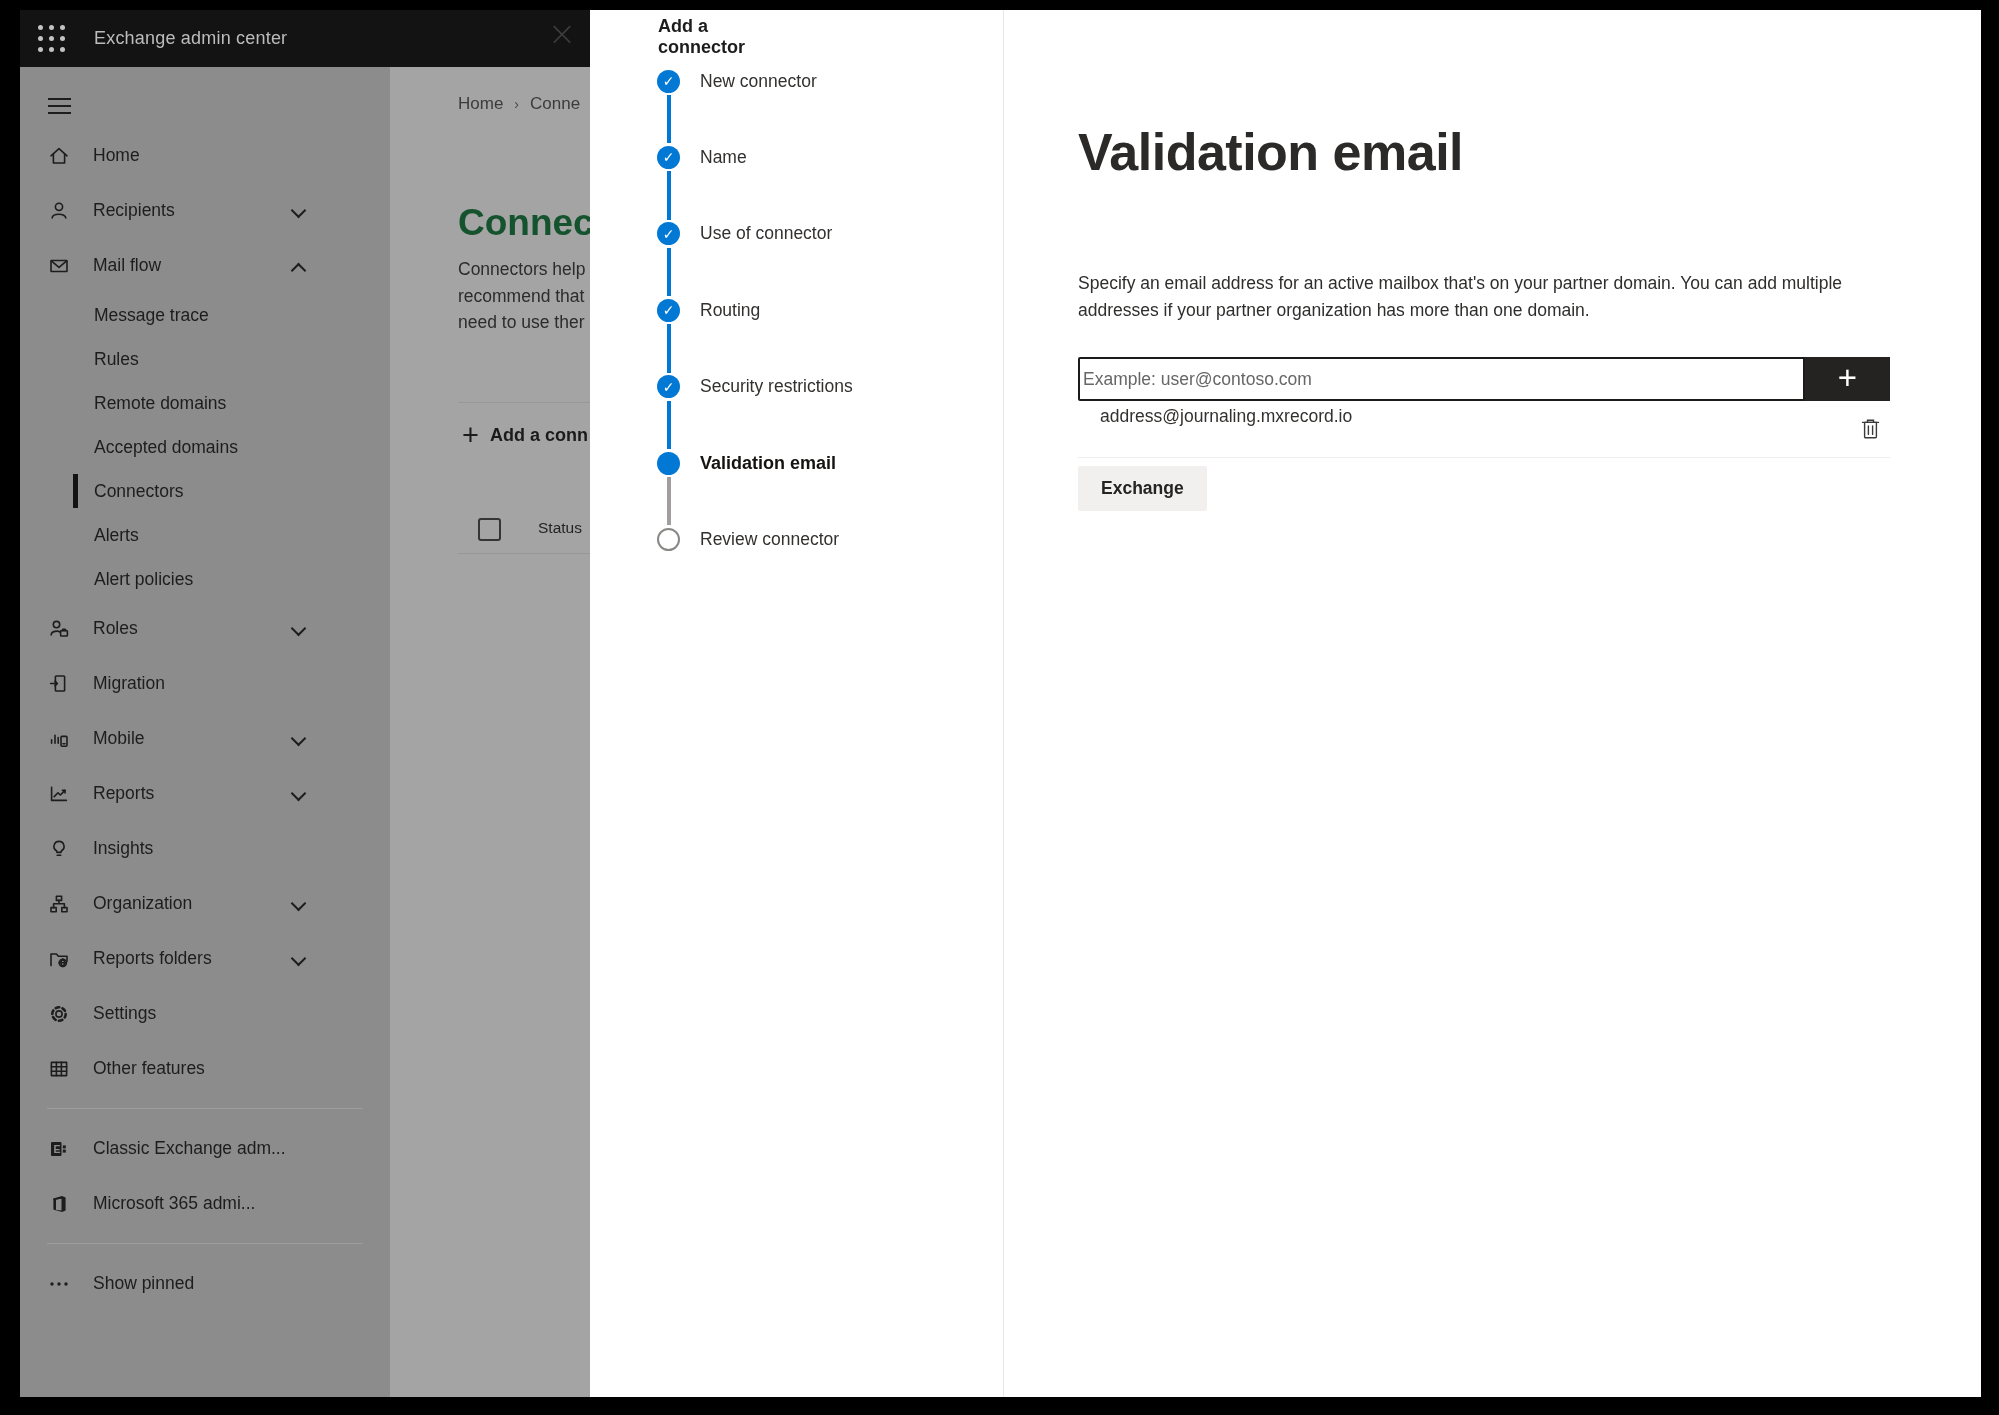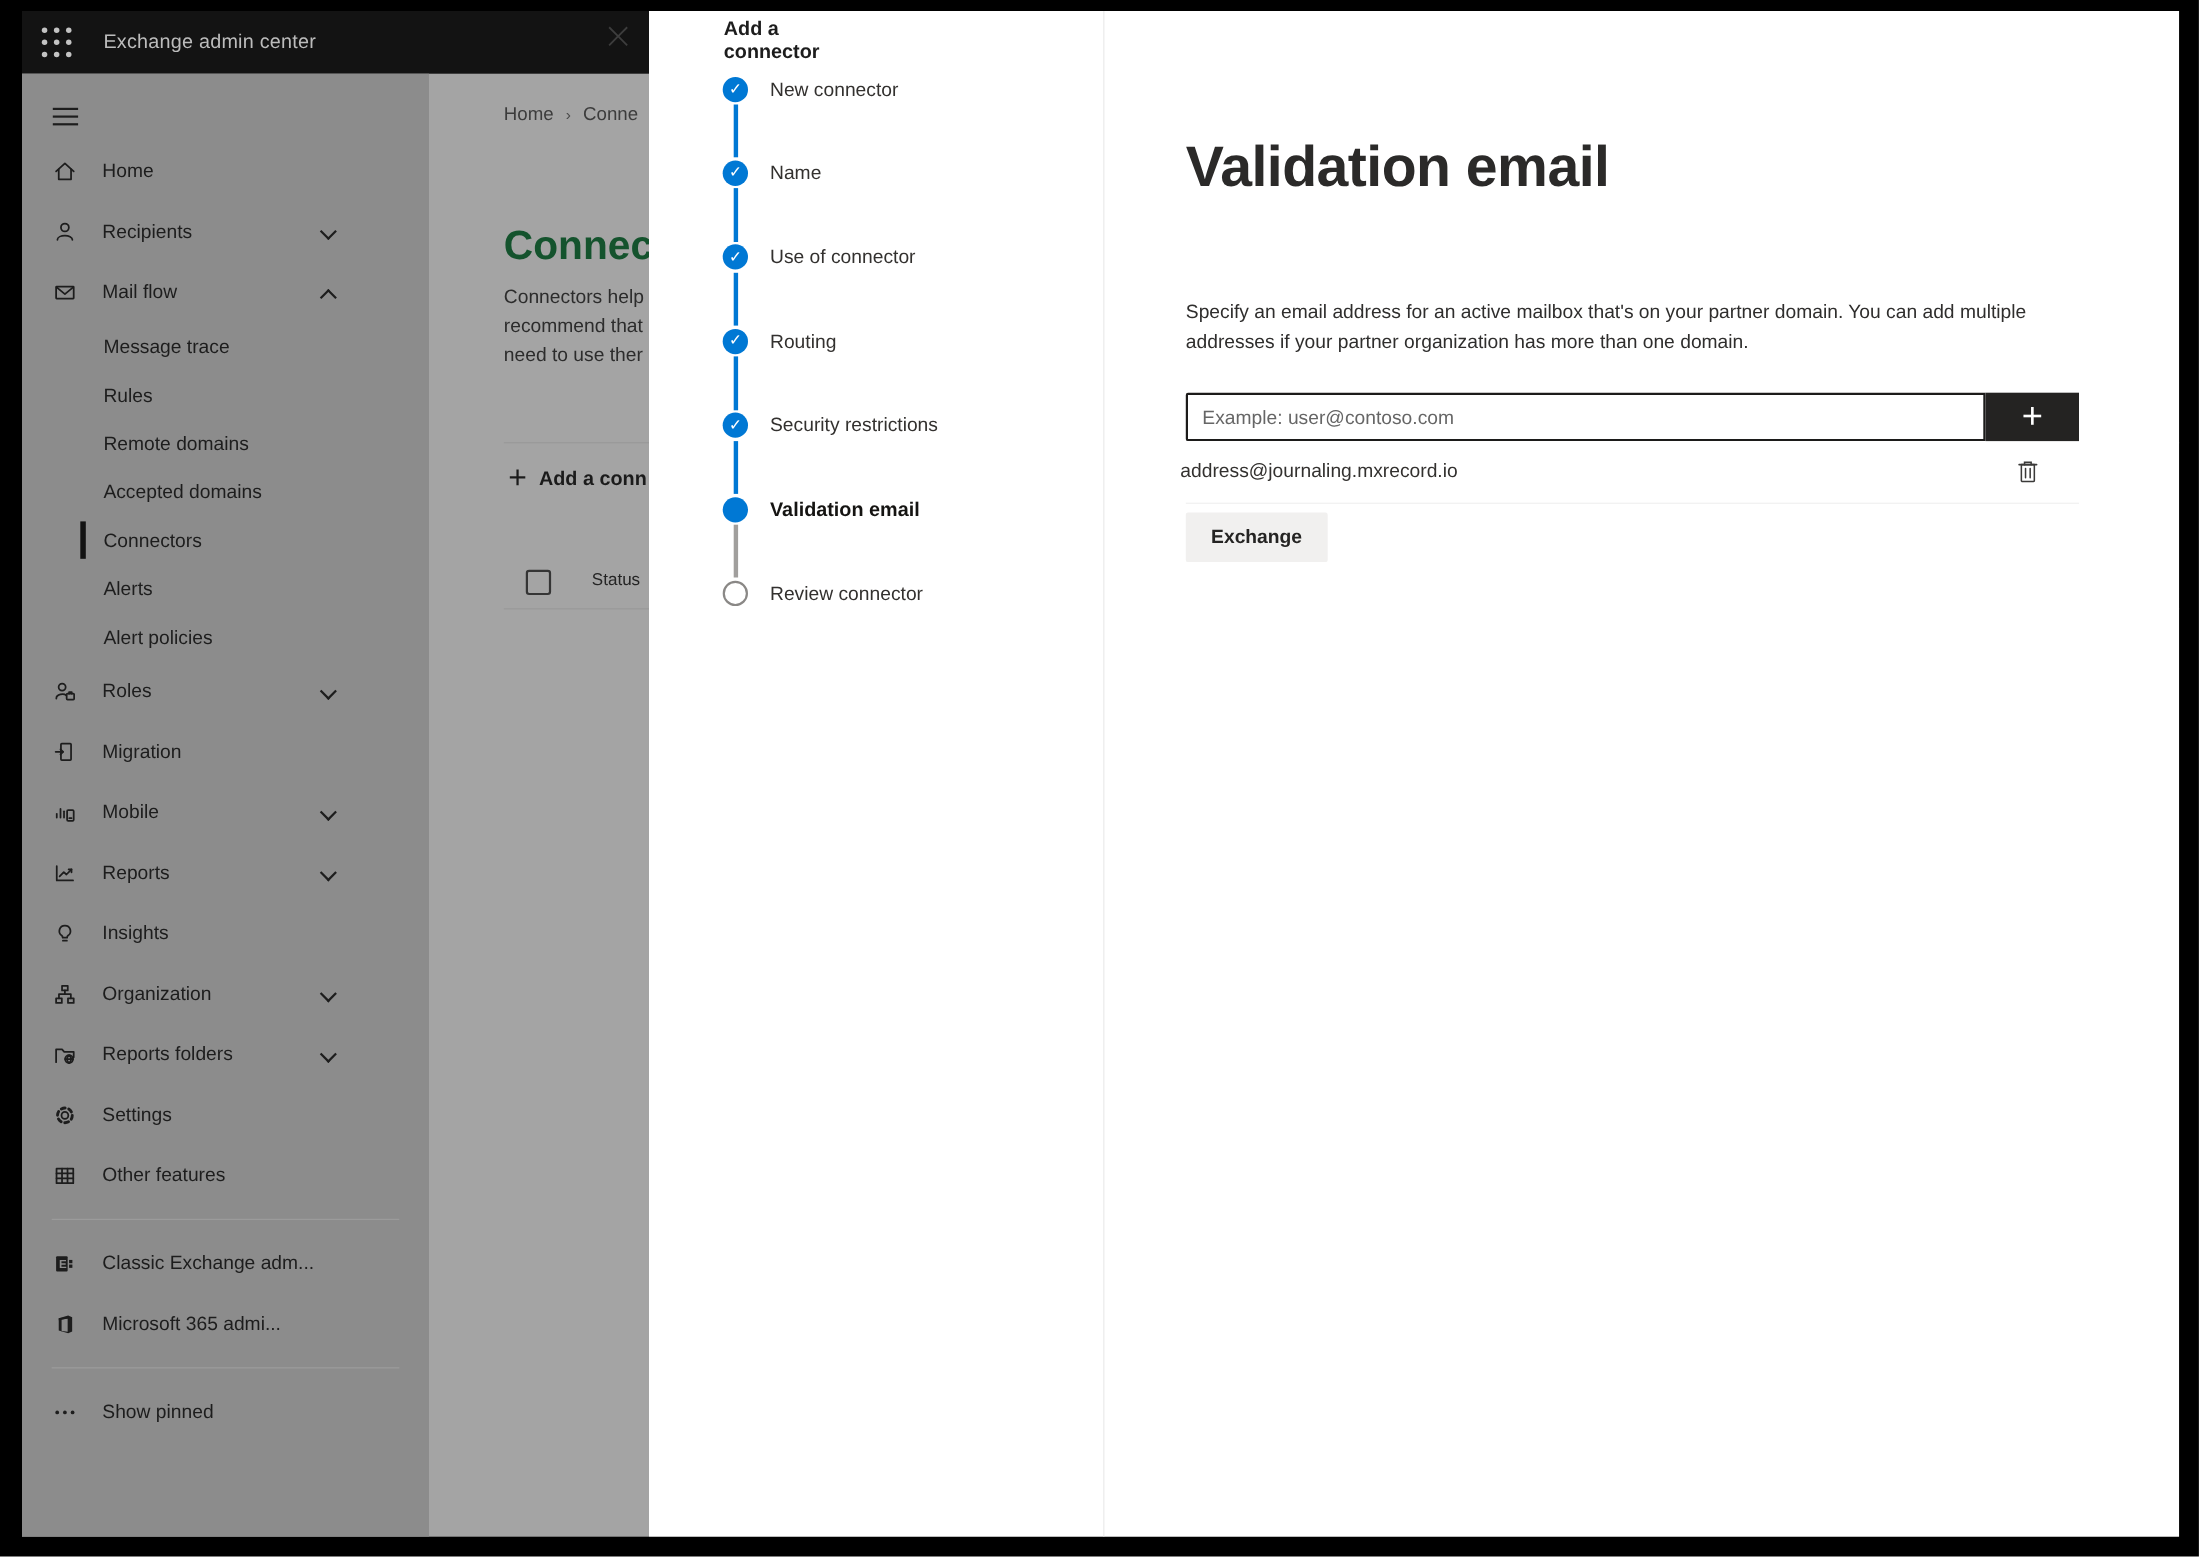--- a/index.html
+++ b/index.html
@@ -67,25 +67,25 @@
   .step.complete .step-circle::before { content:"\2713"; color:#fff; font-size:14px; font-weight:700; font-family:"DejaVu Sans", sans-serif; line-height:1; }
   .step-label { position:absolute; left:110px; font-size:17.5px; color:#33312f; white-space:nowrap; }
   .step.current .step-label { font-weight:700; color:#151412; font-size:18px; }
   .step-line { position:absolute; left:77px; width:4px; background:#0078d4; }
   .step-line.gray { background:#a19f9d; }
 
   .content-panel { flex:1; position:relative; }
   .content-heading { position:absolute; left:74px; top:112px; font-size:52px; font-weight:700; color:#2b2a29; letter-spacing:-0.5px; }
   .content-desc { position:absolute; left:74px; top:260px; width:795px; font-size:17.5px; line-height:27px; color:#2f2e2d; }
   .email-row { position:absolute; left:74px; top:347px; width:812px; height:44px; display:flex; }
-  .email-input { flex:1; height:44px; border:2px solid #1c1b1a; border-radius:2px 0 0 2px; padding:0 13px; font-size:17.5px; color:#0369a1; outline:none; background:#fff; font-family:inherit; }
+  .email-input { flex:1; height:44px; border:2px solid #1c1b1a; border-radius:2px 0 0 2px; padding:0 3px; font-size:17.5px; color:#0369a1; outline:none; background:#fff; font-family:inherit; }
   .email-input::placeholder { color:#666; opacity:1; }
   .add-email-btn { width:85px; height:44px; flex:none; background:#242322; border:none; color:#fff; cursor:pointer; display:flex; align-items:center; justify-content:center; }
   .add-email-btn::before { content:"+"; font-size:33px; font-weight:300; line-height:1; margin-top:-3px; }
-  .address-row { position:absolute; left:56px; top:396px; width:812px; height:44px; display:flex; align-items:center; justify-content:space-between; padding:0 16px 0 13px; }
+  .address-row { position:absolute; left:83px; top:396px; width:812px; height:44px; display:flex; justify-content:space-between; padding:0 16px 0 13px; }
   .address-text { font-size:17.5px; color:#33312f; }
   .trash-btn { background:none; border:none; cursor:pointer; display:flex; align-items:center; padding:2px; }
   .row-divider { position:absolute; left:74px; top:447px; width:812px; height:1px; background:#efefef; }
   .validate-btn { position:absolute; left:74px; top:456px; height:45px; padding:0 23px; background:#f1f0ef; border:none; border-radius:2px; font-size:17.5px; font-weight:700; color:#252423; cursor:pointer; font-family:inherit; }
 
   .modal-footer { height:76px; border-top:1px solid #e5e5e5; position:relative; flex:none; }
   .back-btn { position:absolute; left:660px; top:16px; width:110px; height:44px; background:#f1f0ef; border:none; border-radius:2px; font-size:17.5px; color:#252423; cursor:pointer; font-family:inherit;padding-left:20px; }
   .next-btn { position:absolute; left:780px; top:16px; width:111px; height:44px; background:#201f1e; border:none; border-radius:2px; font-size:17.5px; color:#fff; cursor:pointer; font-family:inherit; }
 </style>
 </head>

